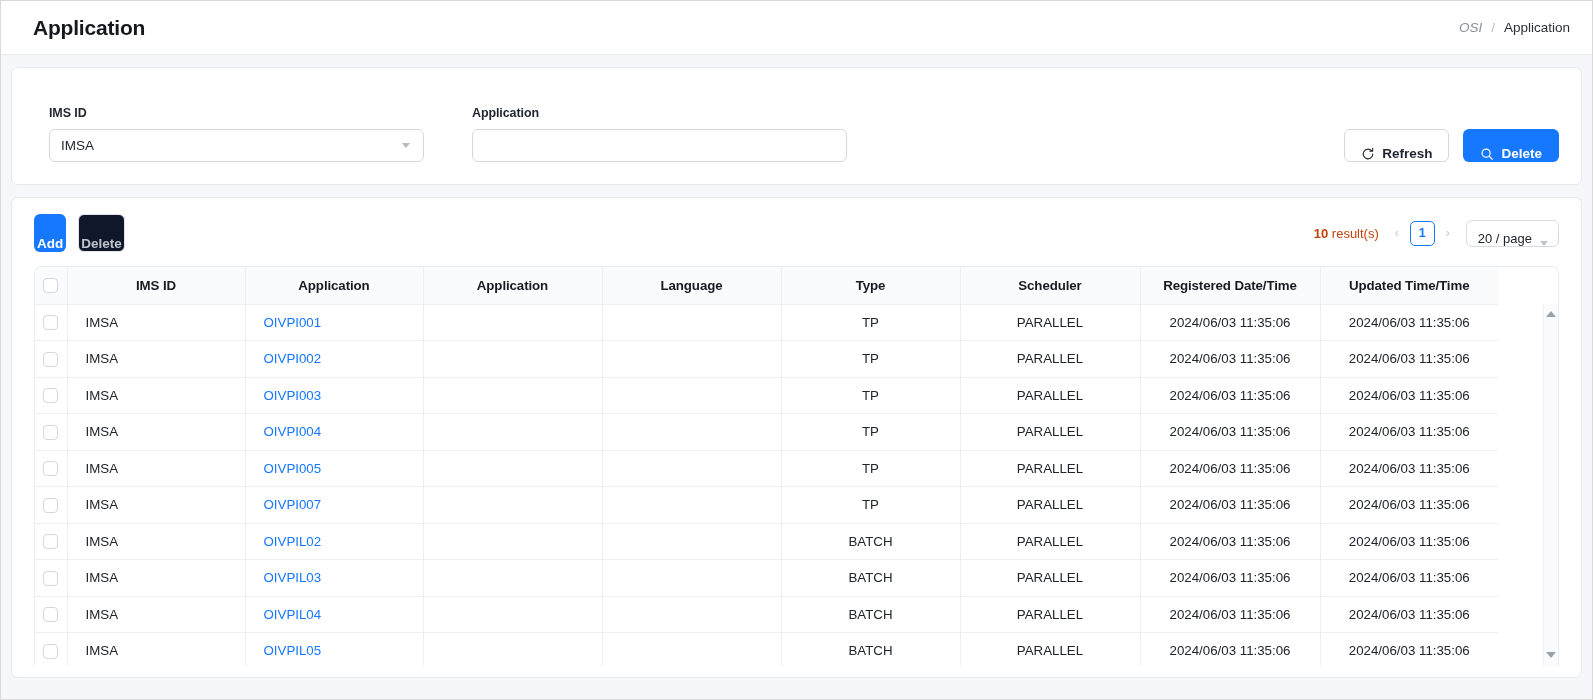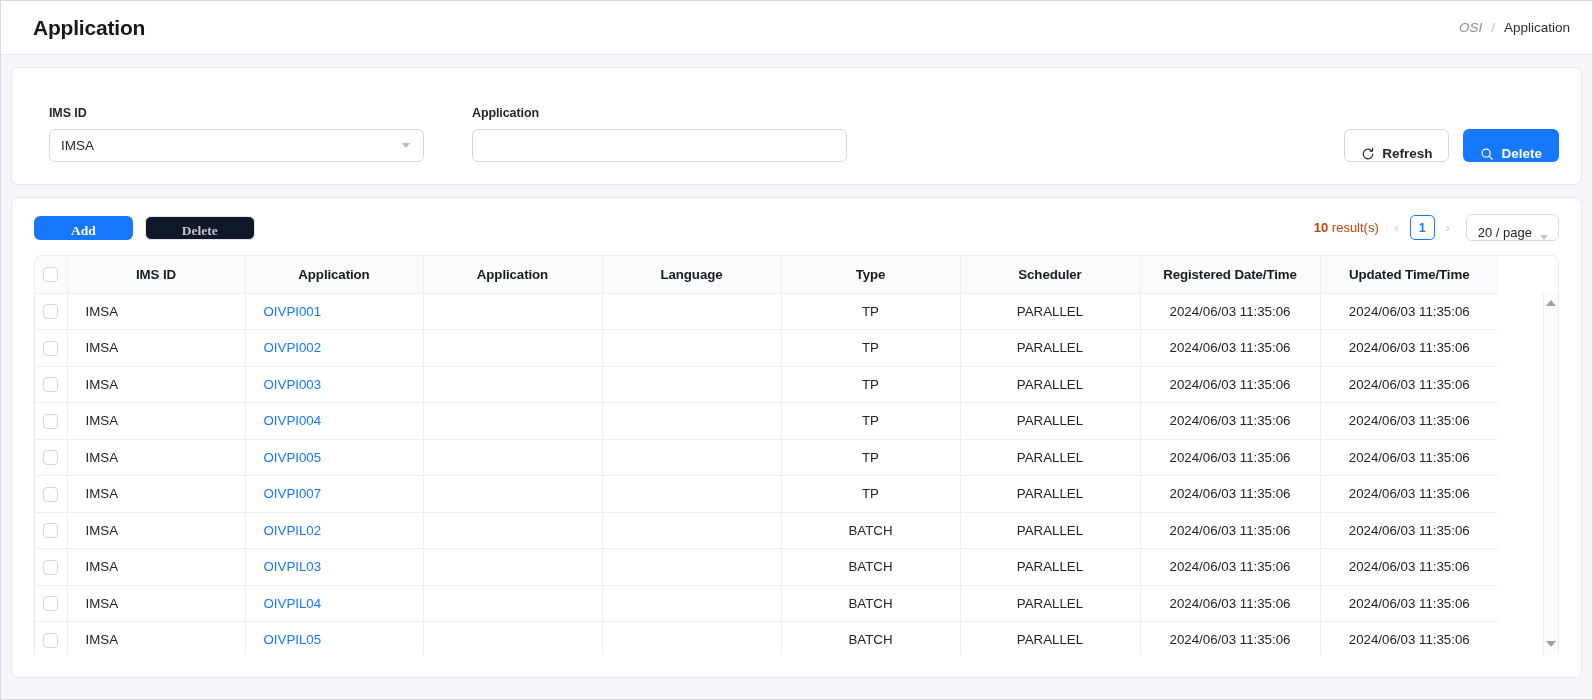--- a/index.html
+++ b/index.html
@@ -145,21 +145,21 @@
     overflow: hidden;
     position: relative;
   }
   .list-toolbar {
     display: flex;
     align-items: center;
     justify-content: space-between;
     padding: 16px 22px 14px 22px;
   }
   .toolbar-left { display: flex; gap: 12px; align-items: center; }
-  .btn-sm { height: 24px; padding: 0 36px; font-size: 13.5px; font-family: Liberation Serif, serif; }
+  .btn-sm { height: 38px; padding: 0 2px; font-size: 13.5px; }
 
   .toolbar-right {
     display: flex;
     align-items: center;
     gap: 12px;
     font-size: 13px;
     color: #353a43;
   }
   .result-count { color: #c2410c; }
   .result-count b { font-weight: bold; }

